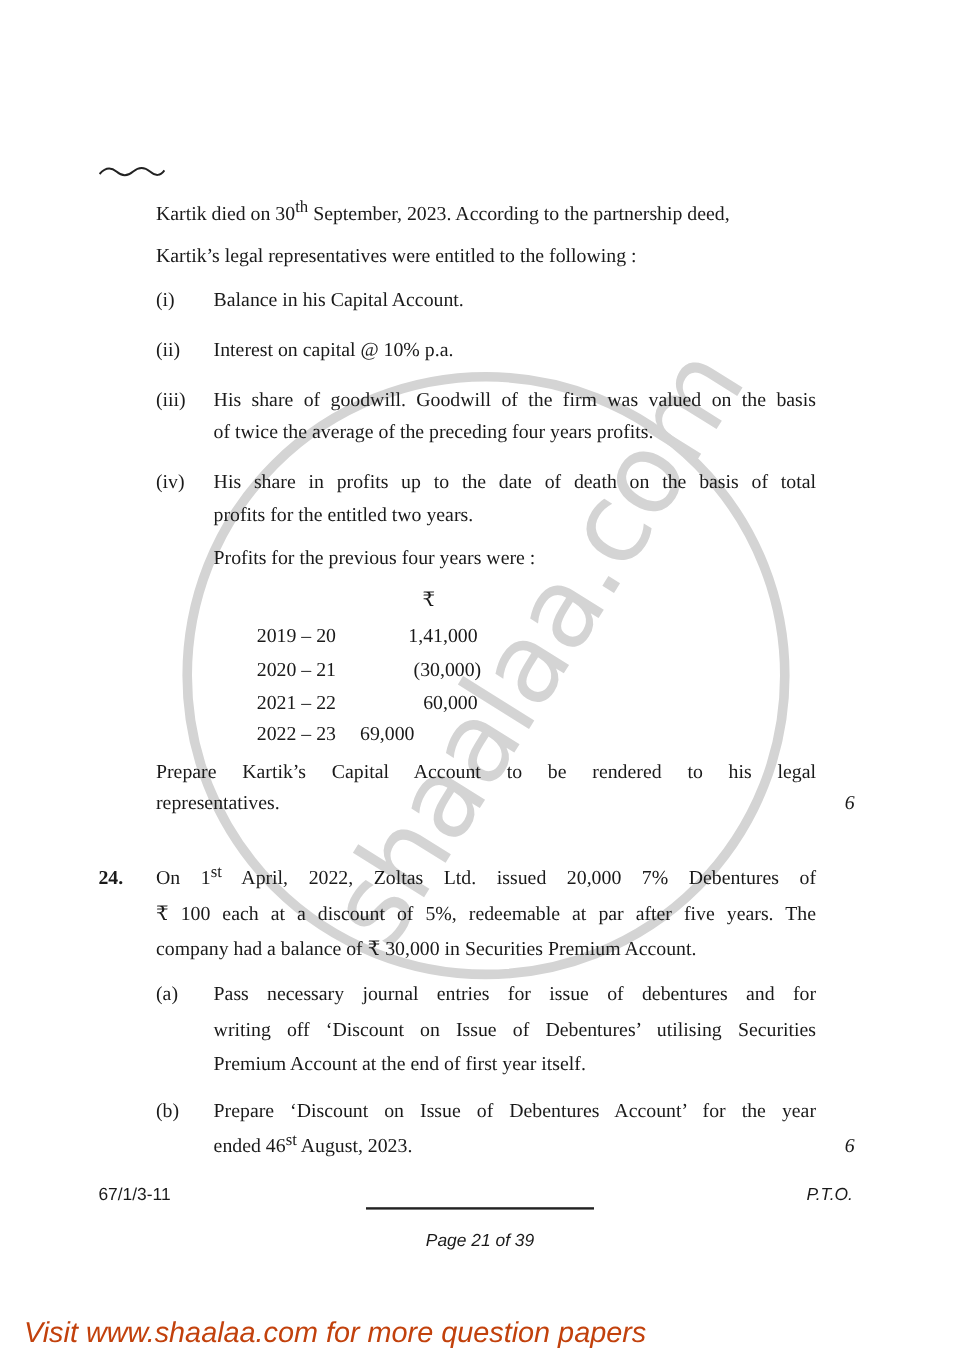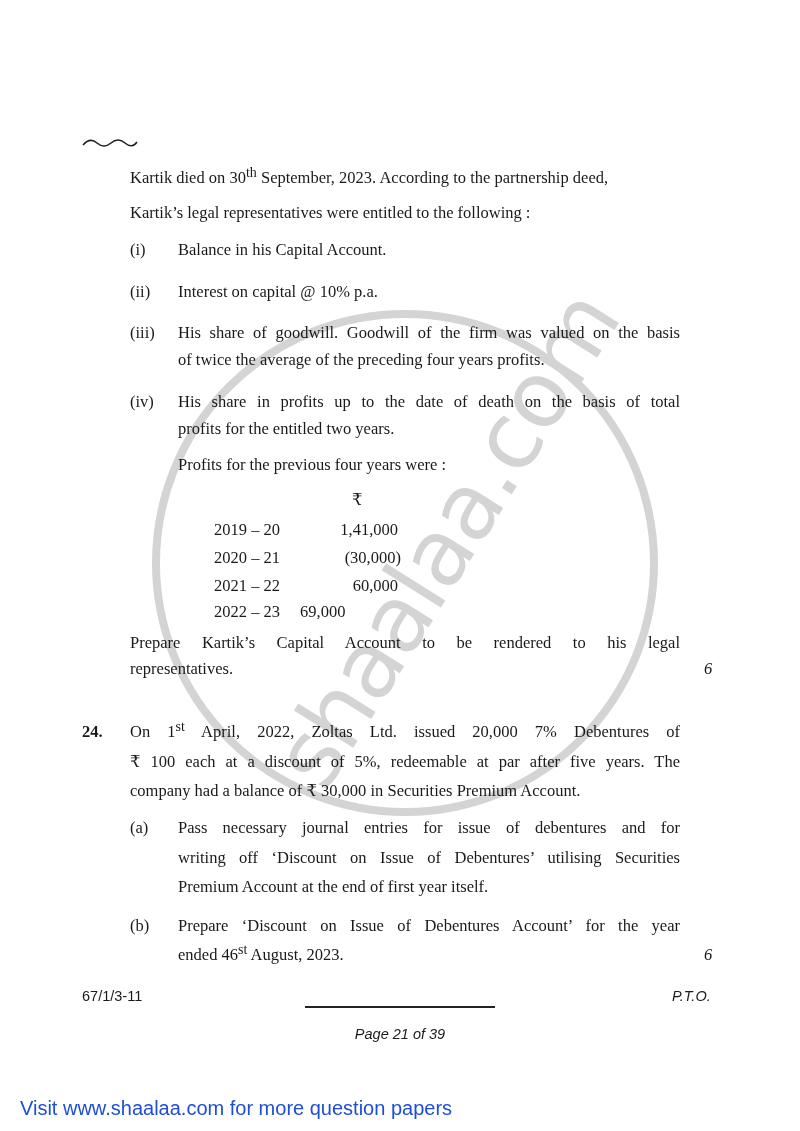--- a/index.html
+++ b/index.html
@@ -20,21 +20,21 @@
     }
     .content { position: relative; z-index: 1; }
     .line { position: absolute; white-space: nowrap; }
     .justify { text-align: justify; text-align-last: justify; }
     sup { font-size: 14px; vertical-align: 6px; line-height: 0; }
     .label { position: absolute; left: 130px; }
     .bold { font-weight: bold; }
     .marks { position: absolute; left: 704px; font-style: italic; }
     .footer { font-family: "Liberation Sans", "DejaVu Sans", sans-serif; font-size: 14.5px; }
     .footer-line { position: absolute; left: 305px; top: 1006px; width: 190px; height: 1.5px; background: #222; }
-    .visit { font-family: "Liberation Sans", "DejaVu Sans", sans-serif; font-size: 20px; color: #1d4ed8; }
+    .visit { font-family: "Liberation Sans", "DejaVu Sans", sans-serif; font-size: 24px; color: #c2410c; font-style: italic; }
     .table-cell { position: absolute; }
   </style>
 </head>
 <body>
 
 <div class="watermark"></div>
 <div class="wm-text">shaalaa.com</div>
 
 <div class="content serif">
 

